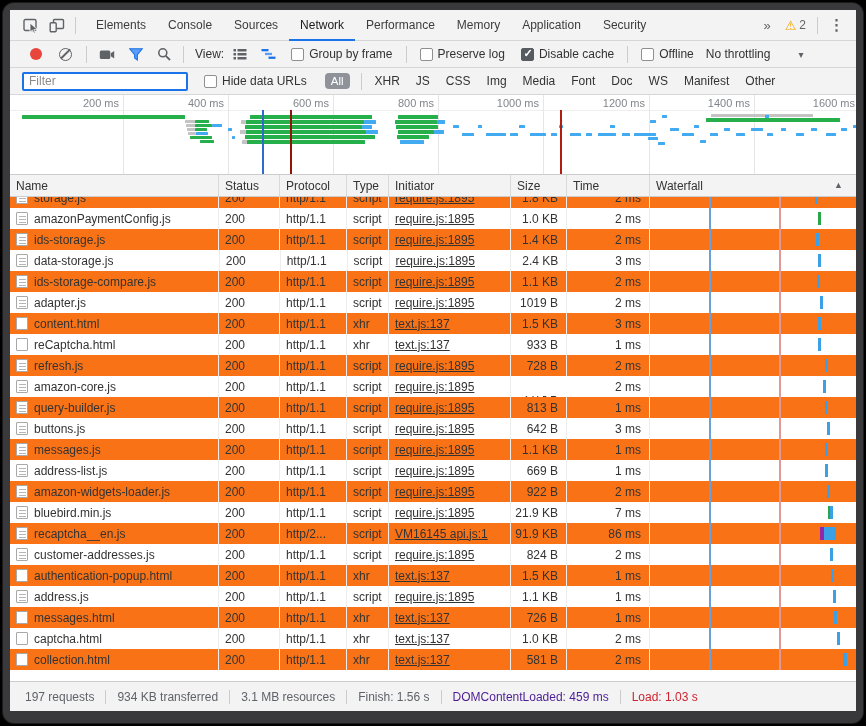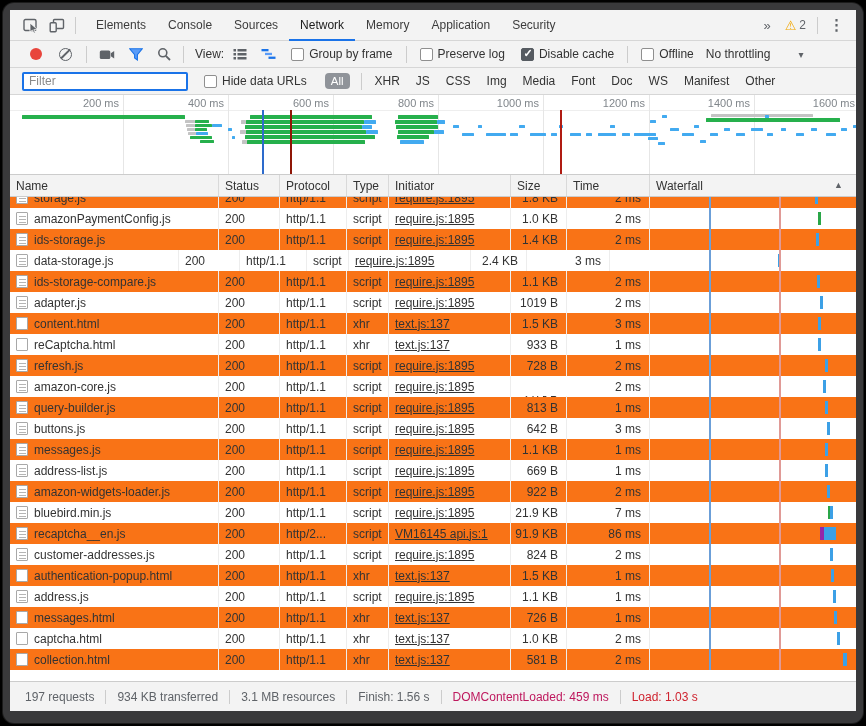--- a/index.html
+++ b/index.html
@@ -97,20 +97,21 @@
           <rect x="1.2" y="4.7" width="6" height="9" rx="1" fill="#f3f3f3" stroke="#5f6368" stroke-width="1.4"></rect>
         </svg>
       </span>
     </div>
     <div class="vsep"></div>
     <div class="tabs">
           <div class="tab">Elements</div>
           <div class="tab">Console</div>
           <div class="tab">Sources</div>
           <div class="tab active">Network</div>
+          <div class="tab">Performance</div>
           <div class="tab">Memory</div>
           <div class="tab">Application</div>
           <div class="tab">Security</div>
         </div>
     <div class="tabbar-right">
       <span class="more-tabs">»</span>
       <span class="warnbadge">
         <span class="tri">⚠</span>
         <span>2</span>
       </span>
@@ -372,21 +373,21 @@
           <div class="cell" style="width: 122px;">
             <span class="link">require.js:1895</span>
           </div>
           <div class="cell r" style="width: 56px;">1.4 KB</div>
           <div class="cell r" style="width: 83px;">2 ms</div>
           <div class="cell wf" style="width: 206px;">
             <div class="wfdash" style="left: 166px; width: 3px; background: rgb(60, 160, 230);"></div>
           </div>
         </div>
         <div class="row">
-          <div class="cell" style="width: 169px;">
+          <div class="cell" style="width: 210px;">
             <span class="fic script"></span>
             <span>data-storage.js</span>
           </div>
           <div class="cell" style="width: 61px;">200</div>
           <div class="cell" style="width: 67px;">http/1.1</div>
           <div class="cell" style="width: 42px;">script</div>
           <div class="cell" style="width: 122px;">
             <span class="link">require.js:1895</span>
           </div>
           <div class="cell r" style="width: 56px;">2.4 KB</div>
@@ -722,18 +723,18 @@
         </div>
         <div class="wf-line" style="left: 699px; background: rgb(107, 159, 216);"></div>
         <div class="wf-line" style="left: 769px; background: rgb(224, 154, 150);"></div>
       </div>
 
   <div class="statusbar">
         <span class="sb-item">197 requests</span>
         <span class="sb-item">934 KB transferred</span>
         <span class="sb-item">3.1 MB resources</span>
         <span class="sb-item">Finish: 1.56 s</span>
-        <span class="sb-item" style="color: #be185d;">DOMContentLoaded: 459 ms</span>
+        <span class="sb-item" style="color: #4c1d95;">DOMContentLoaded: 459 ms</span>
         <span class="sb-item" style="color: rgb(207, 34, 46);">Load: 1.03 s</span>
       </div>
 
 </div>
 </div>
 
 </body></html>

